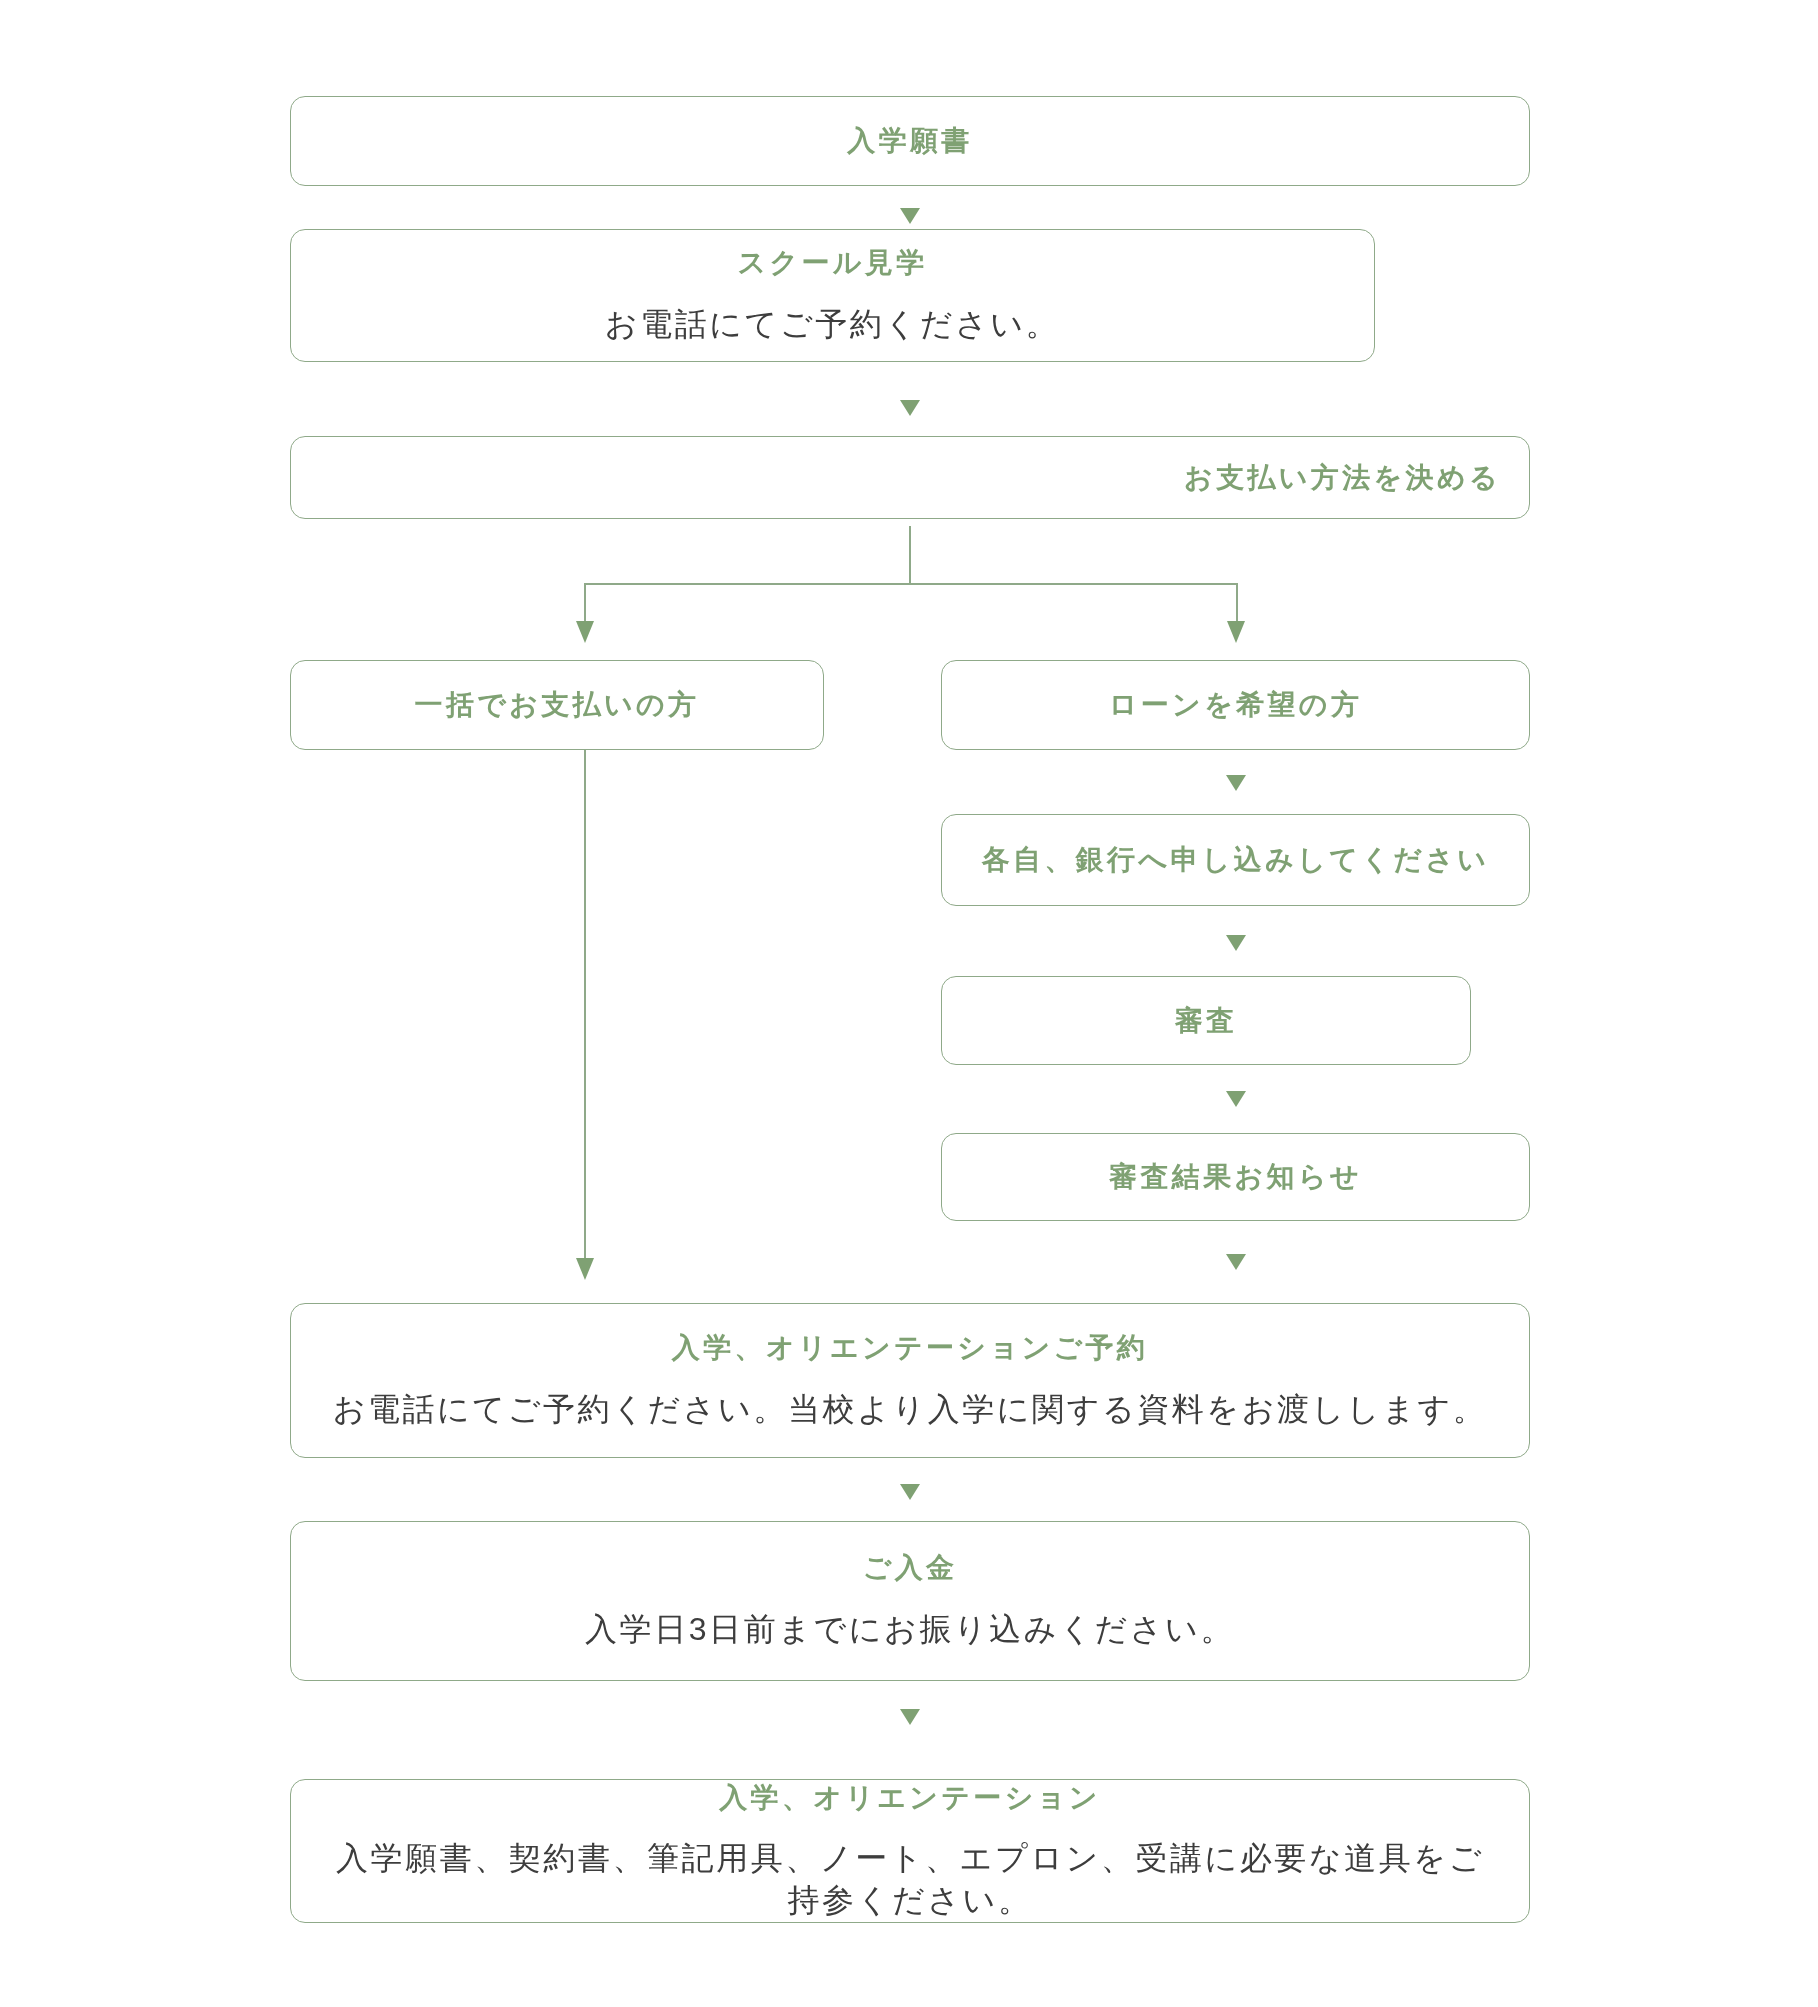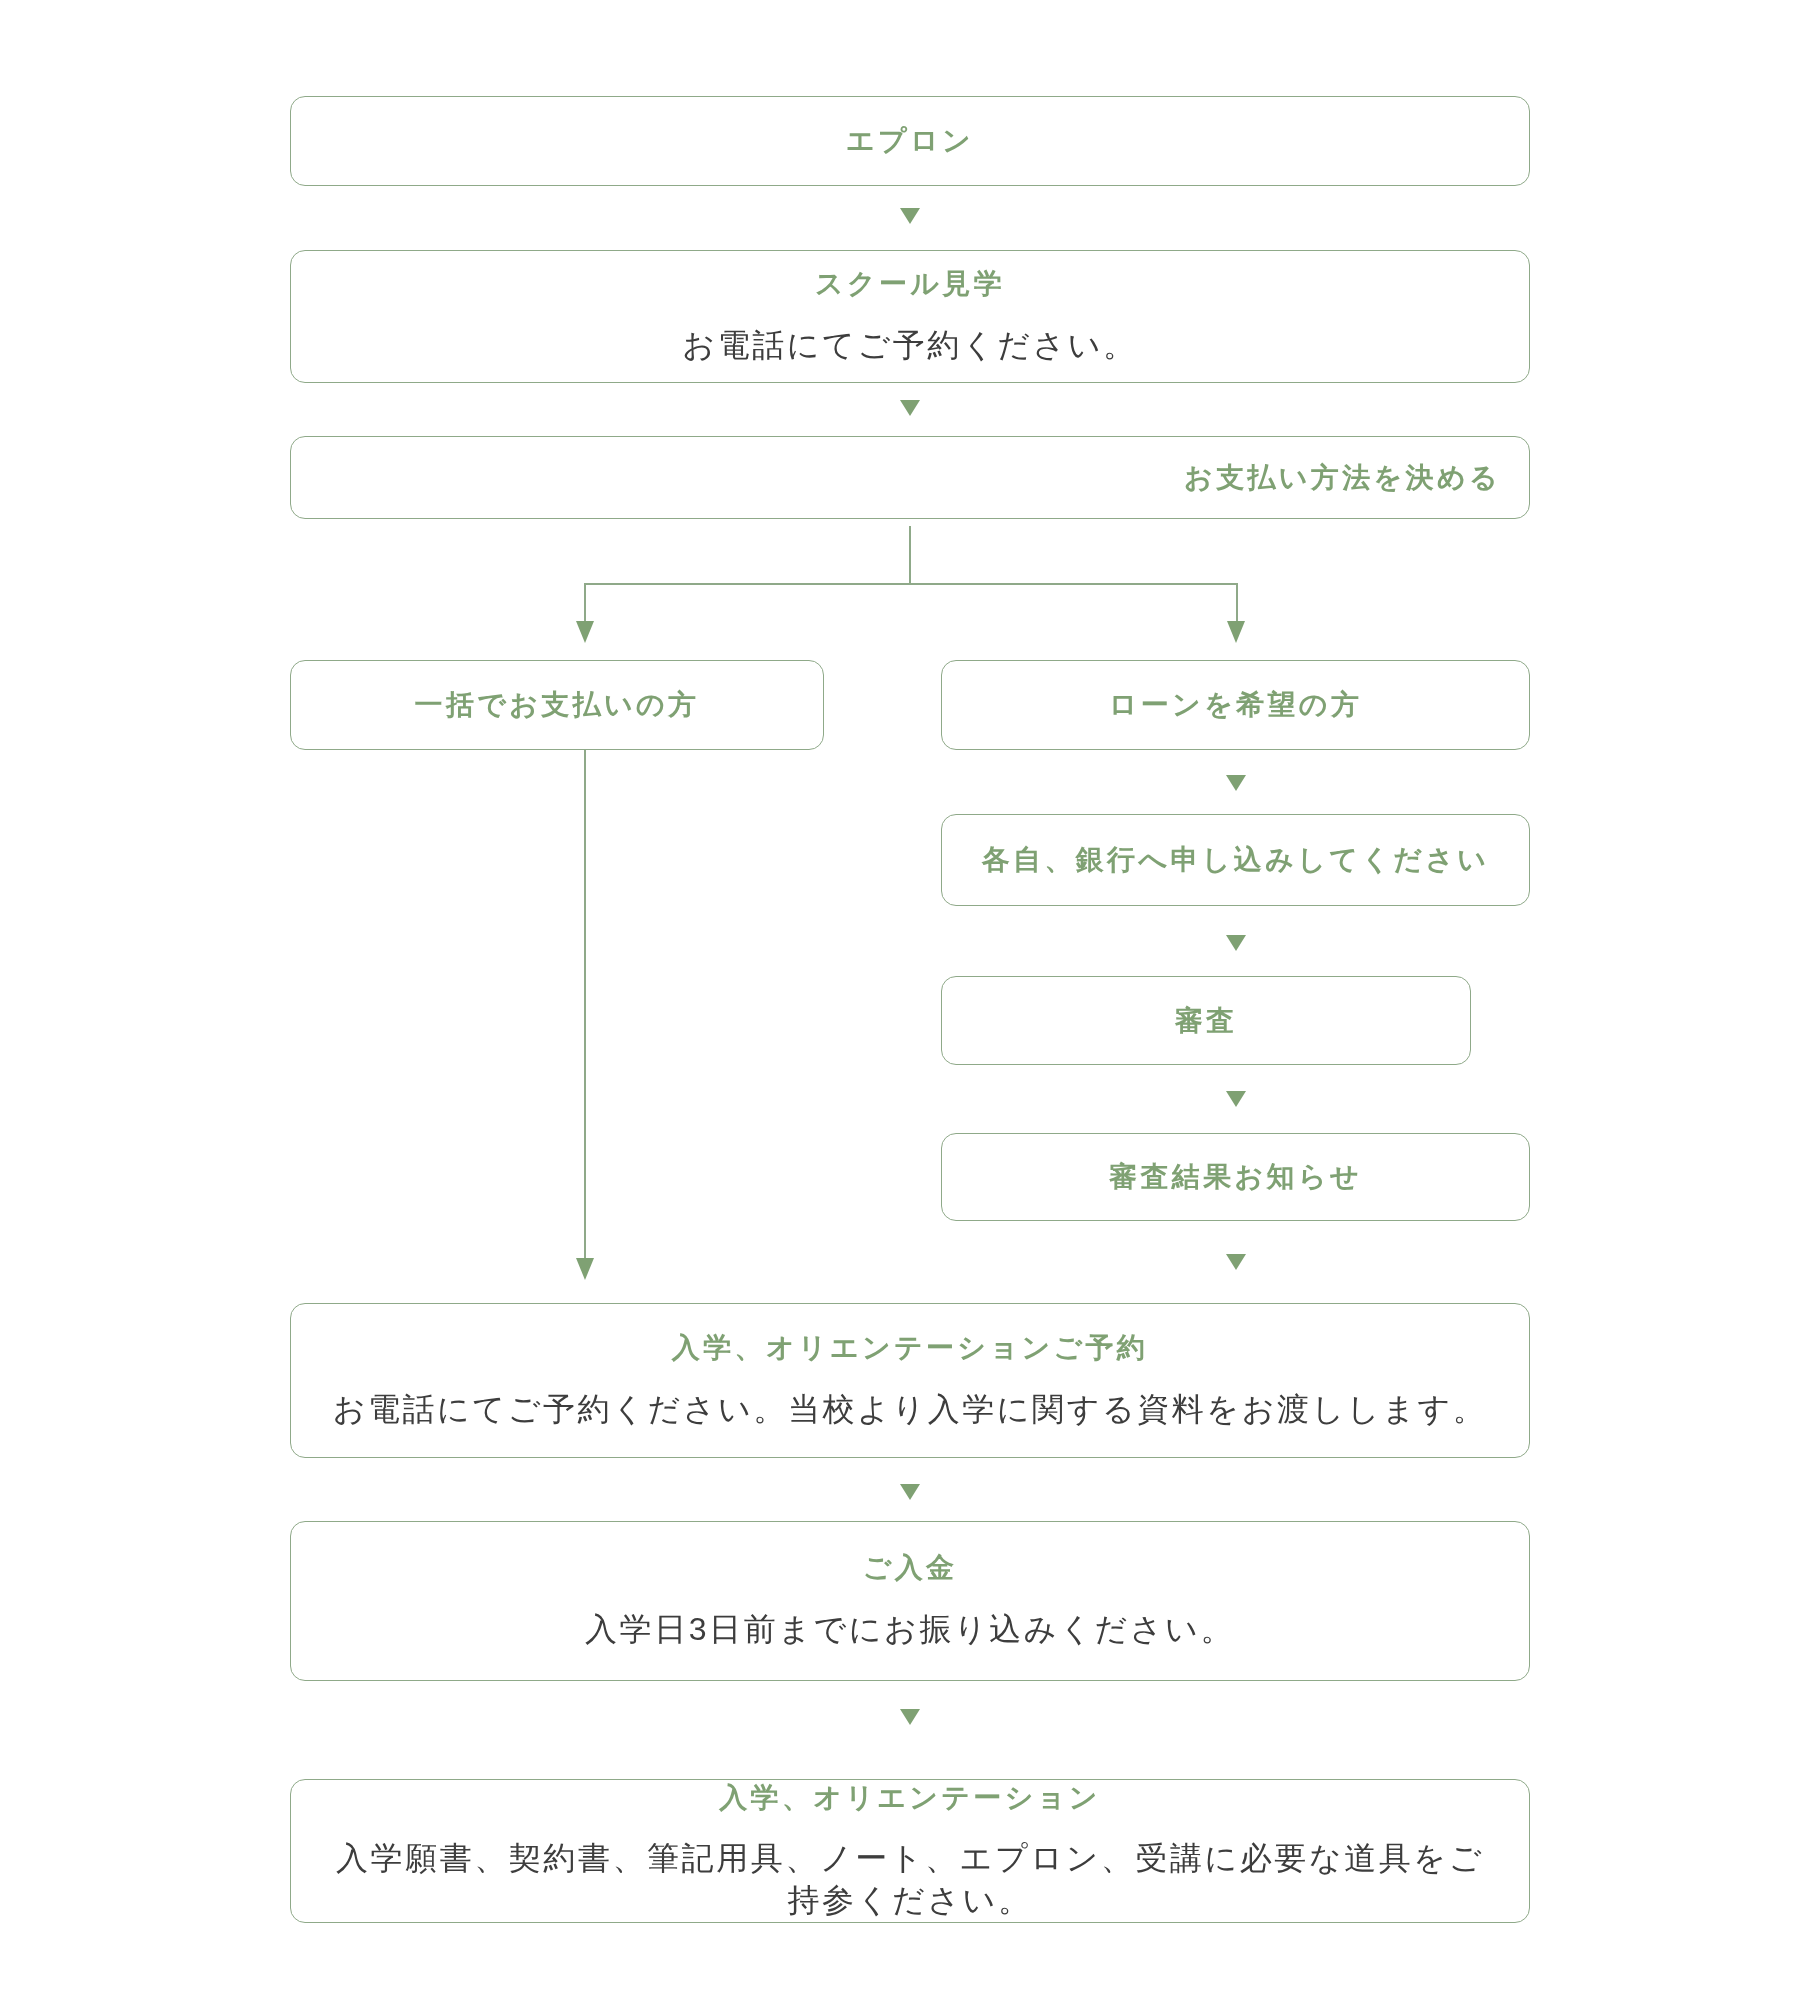--- a/index.html
+++ b/index.html
@@ -62,26 +62,26 @@
   }
   .vline{position:absolute;width:1.9px;background:var(--border);}
   .hline{position:absolute;height:1.9px;background:var(--border);}
 </style>
 </head>
 <body>
 
 <div class="canvas">
 
   <div class="box" style="left:290px;top:96px;width:1240px;height:90px;">
-    <div class="box-title">エプロン</div>
+    <div class="box-title">入学願書</div>
   </div>
 
   <div class="tri" style="left:900px;top:208px;"></div>
 
-  <div class="box" style="left:290px;top:250px;width:1240px;height:133px;">
+  <div class="box" style="left:290px;top:229px;width:1085px;height:133px;">
     <div class="box-title">スクール見学</div>
     <div class="box-sub">お電話にてご予約ください。</div>
   </div>
 
   <div class="tri" style="left:900px;top:400px;"></div>
 
   <div class="box" style="left:290px;top:436px;width:1240px;height:83px;align-items:flex-end;">
     <div class="box-title">お支払い方法を決める</div>
   </div>
 

